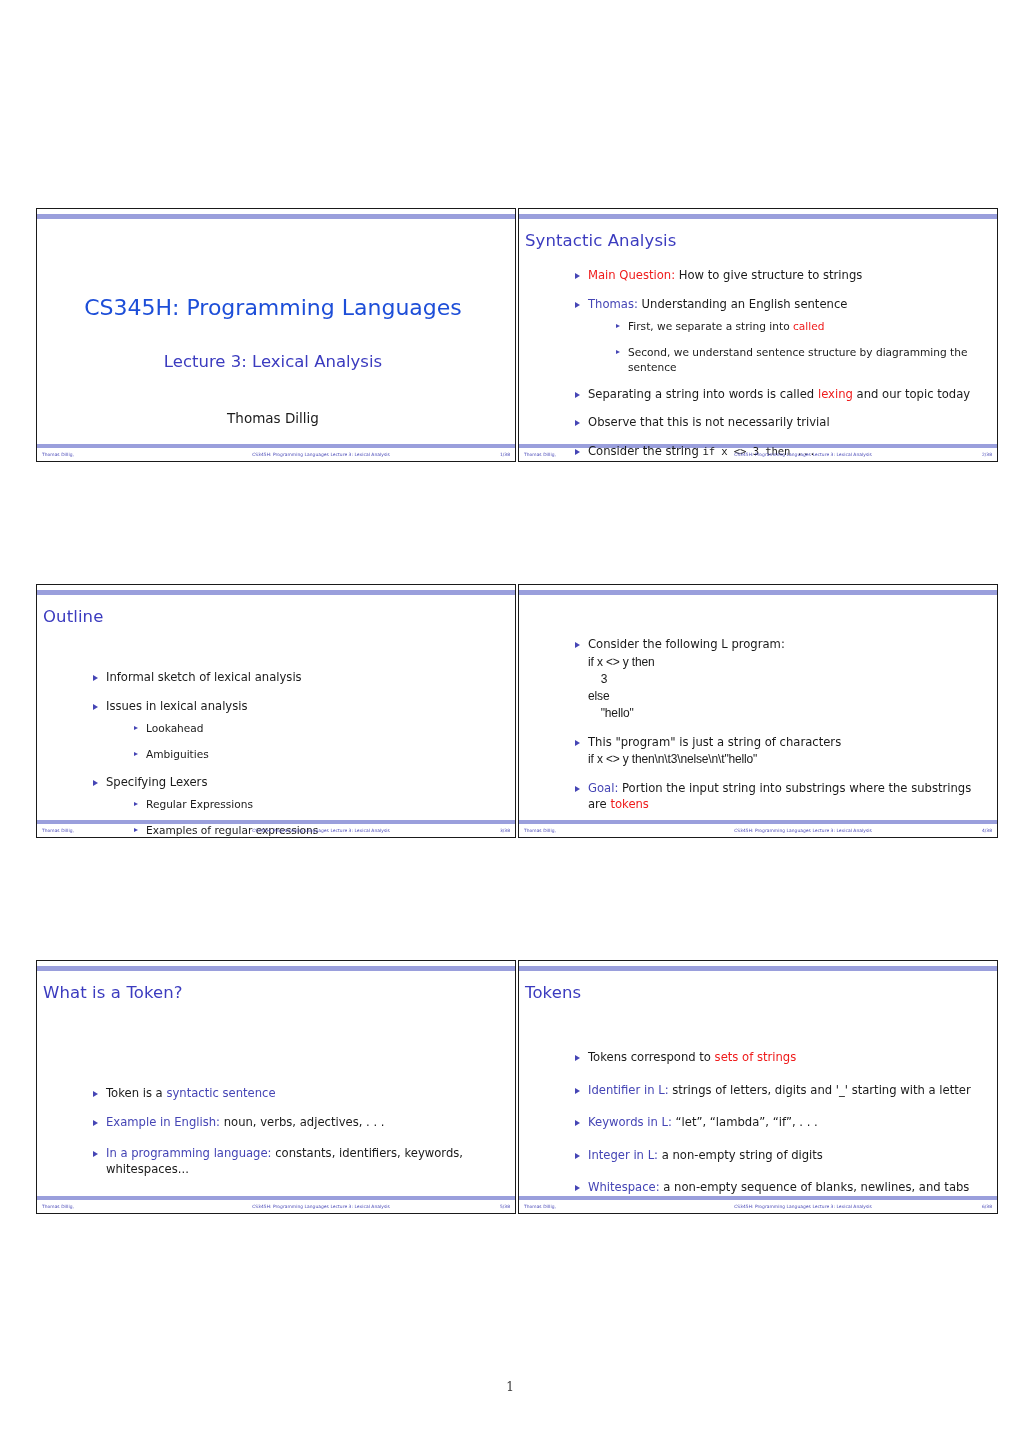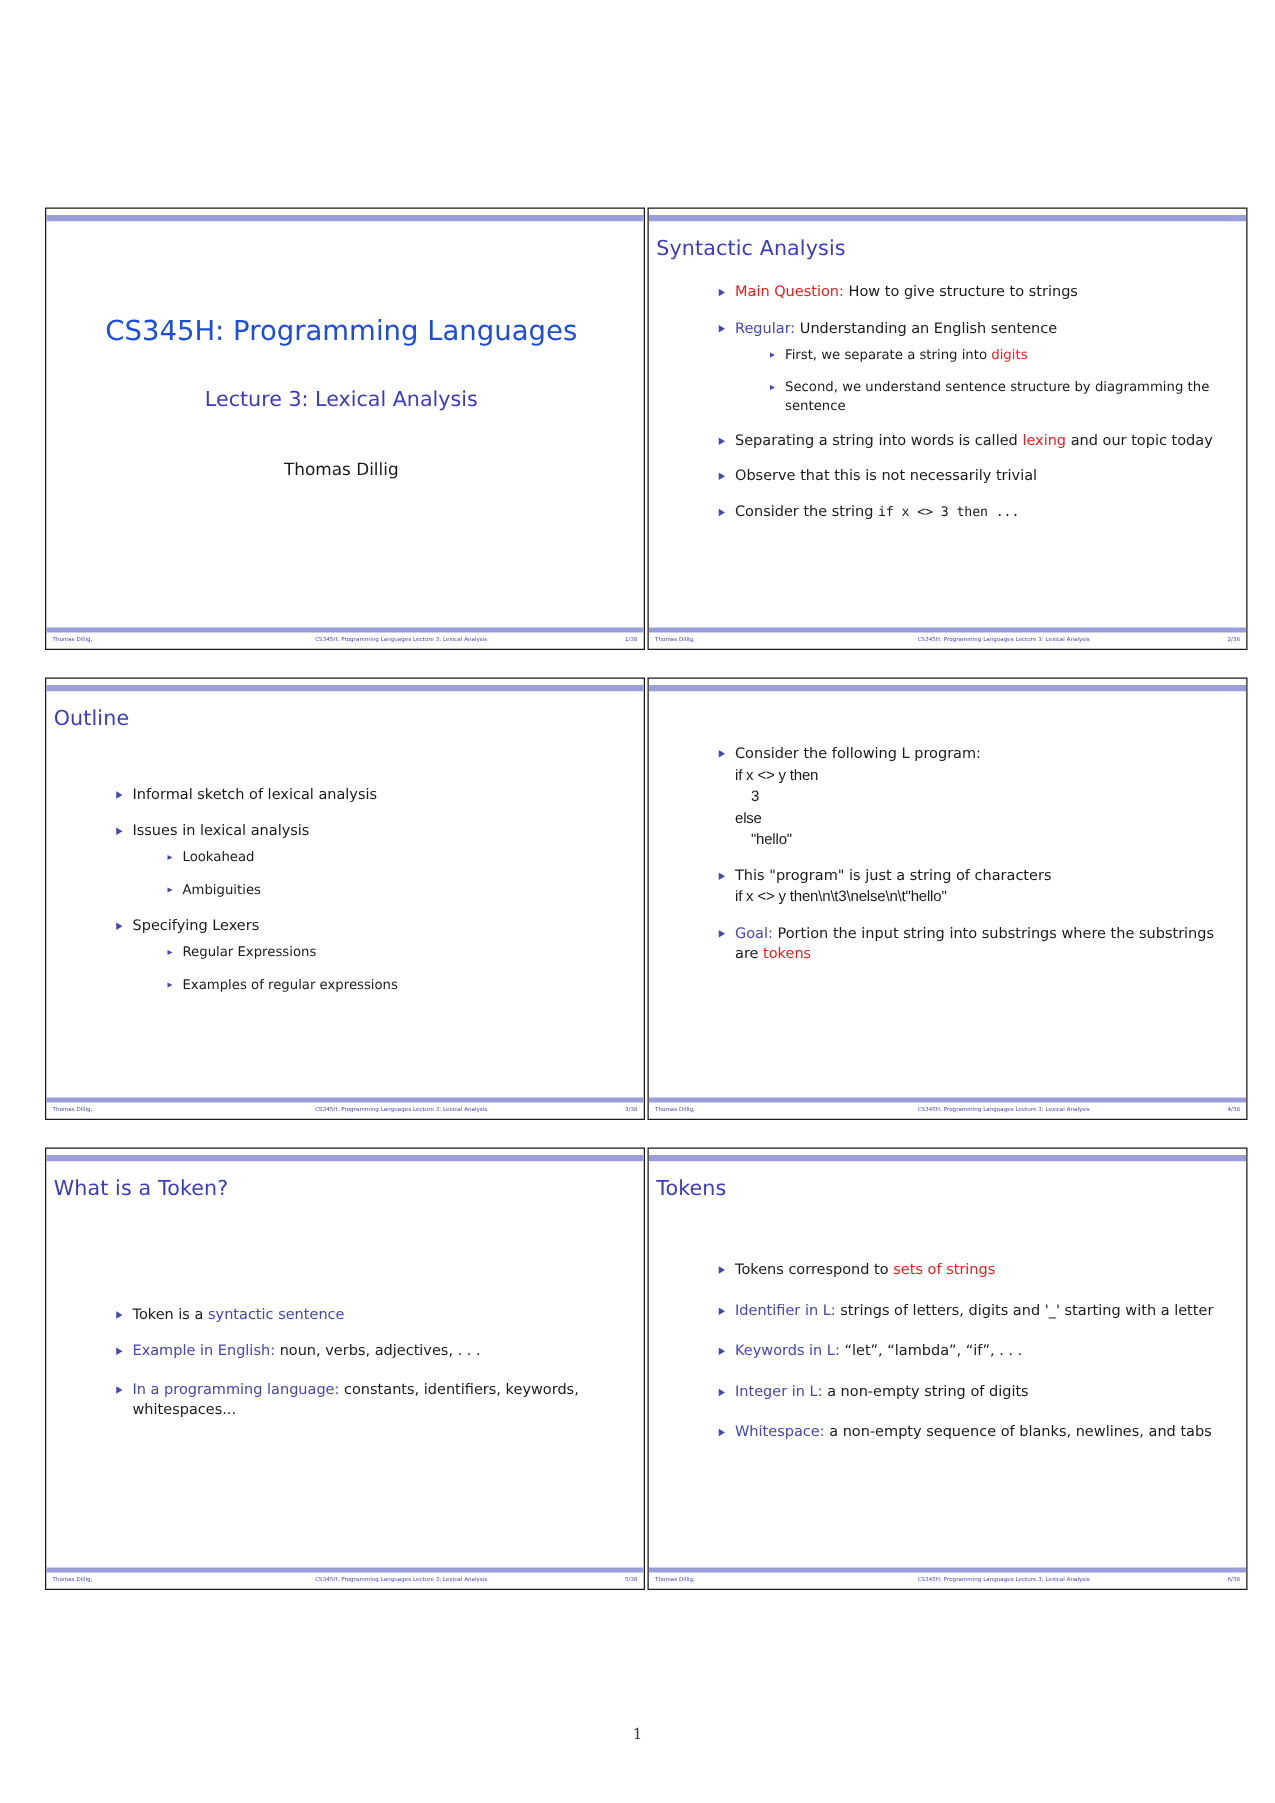--- a/index.html
+++ b/index.html
@@ -19,24 +19,25 @@
     display:grid;
     grid-template-columns:480px 480px;
     grid-template-rows:354px 354px 354px;
     column-gap:2px;
     row-gap:22px;
   }
   
   .slide{
     position:relative;
     box-sizing:border-box;
-    width:480px;height:354px;
+    width:480px;height:254px;
     background:#fff;
     border:1.3px solid #1a1a1a;
     overflow:hidden;
+    margin-top:42px;
   }
   .slide .topbar{
     position:absolute;left:0;right:0;top:5px;
     height:5px;background:#9a9fdc;
   }
   .slide .botbar{
     position:absolute;left:0;right:0;bottom:13px;
     height:4px;background:#9a9fdc;
   }
   .slide .body{
@@ -190,24 +191,24 @@
     <div class="slide">
       <div class="topbar"></div>
       <div class="botbar"></div>
       <div class="body">
         <div class="stitle">Syntactic Analysis</div>
         <ul class="lvl1">
           <li>
             <span class="red">Main Question:</span><span> How to give structure to strings</span>
           </li>
           <li>
-            <span class="blue">Regular:</span><span> Understanding an English sentence</span>
+            <span class="blue">Thomas:</span><span> Understanding an English sentence</span>
             <ul class="lvl2">
               <li>
-                <span>First, we separate a string into </span><span class="red">digits</span>
+                <span>First, we separate a string into </span><span class="red">called</span>
               </li>
               <li>
                 <span>Second, we understand sentence structure by diagramming the sentence</span>
               </li>
             </ul>
           </li>
           <li>
             <span>Separating a string into words is called </span><span class="red">lexing</span><span> and our topic today</span>
           </li>
           <li>

